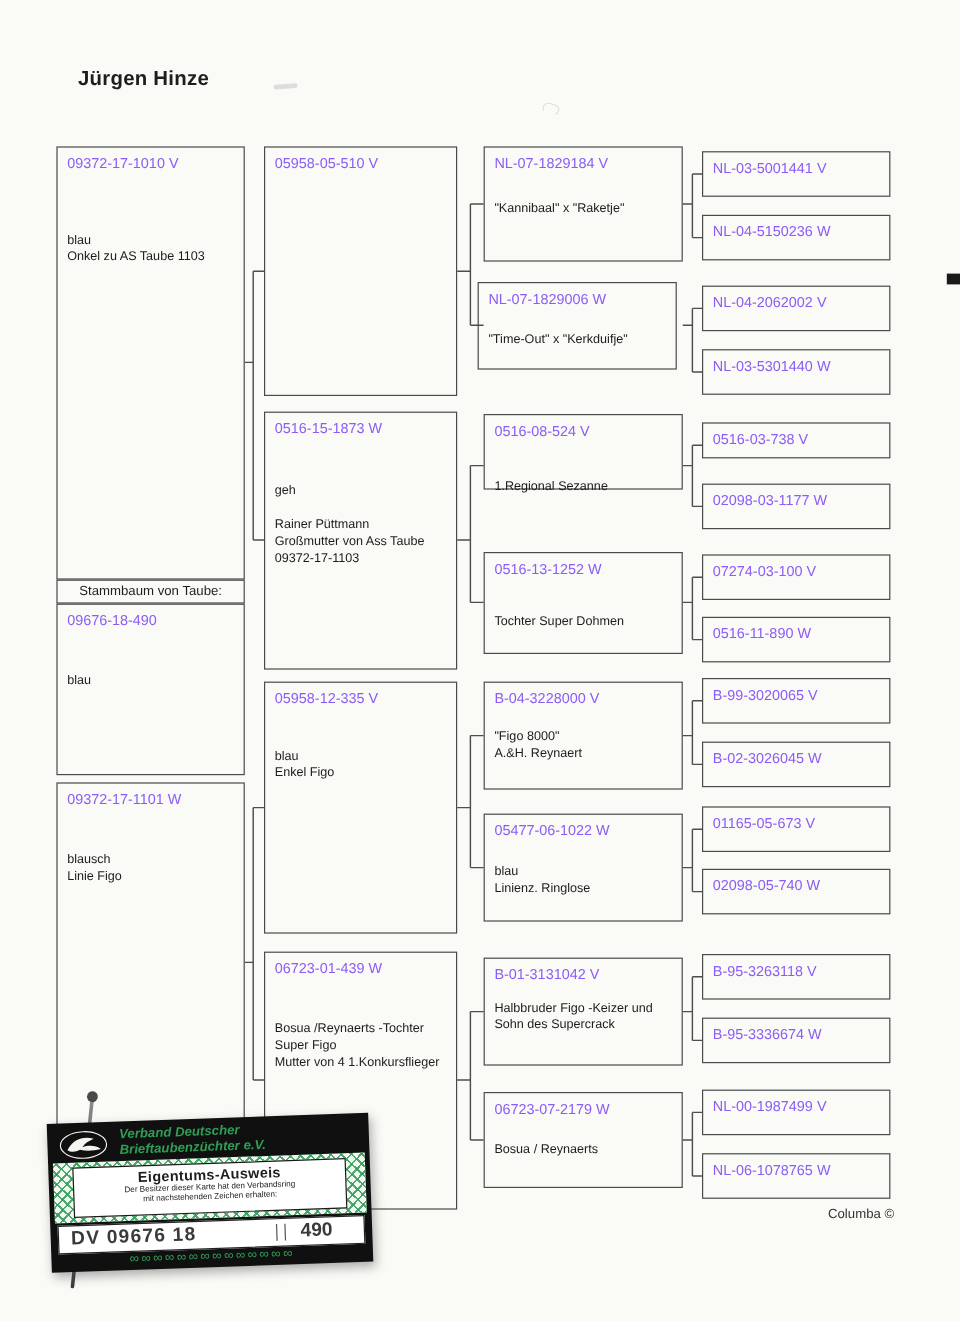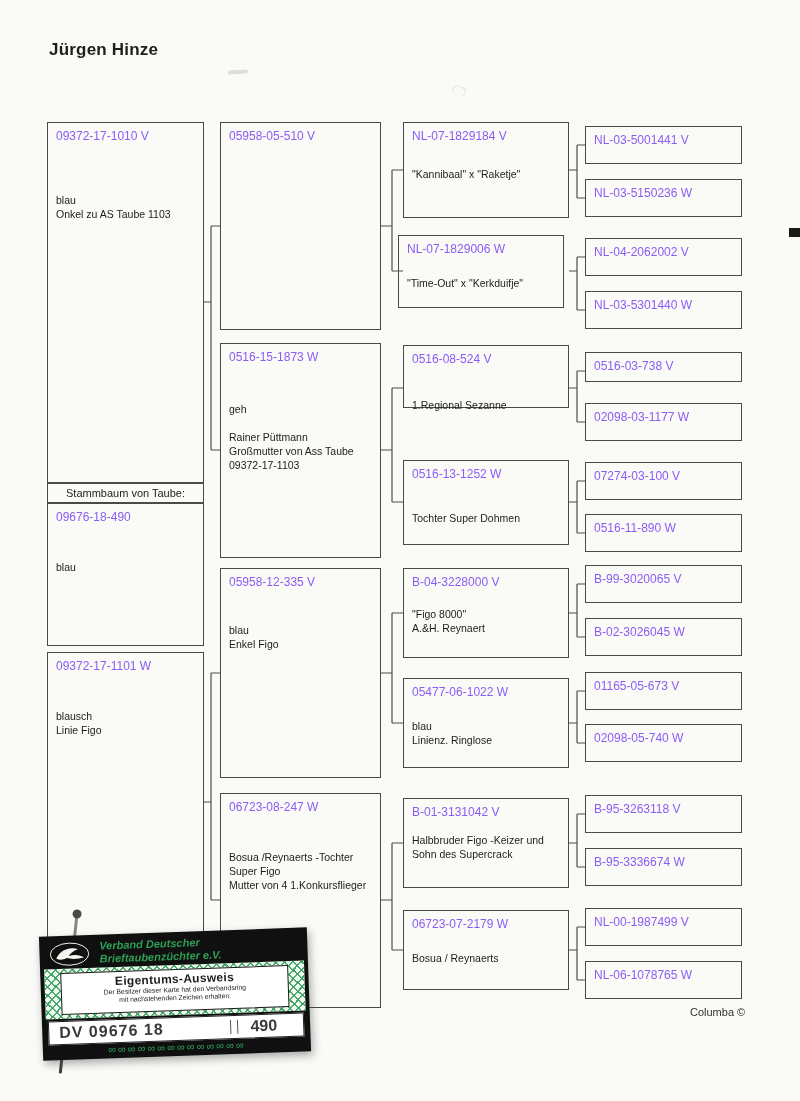--- a/index.html
+++ b/index.html
@@ -7,21 +7,21 @@
   body {
     width: 800px; height: 1101px;
     background: #fafaf7;
     font-family: "Liberation Sans", "DejaVu Sans", sans-serif;
     color: #1e1e1e;
     position: relative;
     overflow: hidden;
   }
   .title {
     position: absolute; left: 49px; top: 40px;
-    font-size: 17px; font-weight: bold; letter-spacing: .2px; margin: 0;
+    font-size: 17px; font-weight: bold; letter-spacing: .2px; margin: 16px;
   }
   .connectors { position: absolute; left: 0; top: 0; }
   .connectors path { stroke: #4d4d4d; stroke-width: 1.2; fill: none; }
 
   .box { position: absolute; border: 1px solid #4a4a4a; }
   .ring { font-size: 12px; padding: 6px 8px 0; white-space: nowrap; color: #8b5cf6; }
   .desc {
     position: absolute; left: 8px; right: 2px;
     font-size: 10.5px; line-height: 14px;
     white-space: pre-line; color: #1c1c1c;
@@ -135,21 +135,21 @@
 Rainer Püttmann
 Großmutter von Ass Taube
 09372-17-1103</div>
     </div>
     <div class="box" style="left:220px;top:568px;width:161px;height:210px">
       <div class="ring">05958-12-335 V</div>
       <div class="desc" style="top:54px">blau
 Enkel Figo</div>
     </div>
     <div class="box" style="left:220px;top:793px;width:161px;height:215px">
-      <div class="ring">06723-08-247 W</div>
+      <div class="ring">06723-01-439 W</div>
       <div class="desc" style="top:56px">Bosua /Reynaerts -Tochter
 Super Figo
 Mutter von 4 1.Konkursflieger</div>
     </div>
   </div>
 
   <div>
     <div class="box" style="left:403px;top:122px;width:166px;height:96px">
       <div class="ring">NL-07-1829184 V</div>
       <div class="desc" style="top:44px">"Kannibaal" x "Raketje"</div>
@@ -185,21 +185,21 @@
       <div class="ring">06723-07-2179 W</div>
       <div class="desc" style="top:40px">Bosua / Reynaerts</div>
     </div>
   </div>
 
   <div>
     <div class="box" style="left:585px;top:126px;width:157px;height:38px">
       <div class="ring">NL-03-5001441 V</div>
     </div>
     <div class="box" style="left:585px;top:179px;width:157px;height:38px">
-      <div class="ring">NL-03-5150236 W</div>
+      <div class="ring">NL-04-5150236 W</div>
     </div>
     <div class="box" style="left:585px;top:238px;width:157px;height:38px">
       <div class="ring">NL-04-2062002 V</div>
     </div>
     <div class="box" style="left:585px;top:291px;width:157px;height:38px">
       <div class="ring">NL-03-5301440 W</div>
     </div>
     <div class="box" style="left:585px;top:352px;width:157px;height:30px">
       <div class="ring">0516-03-738 V</div>
     </div>

